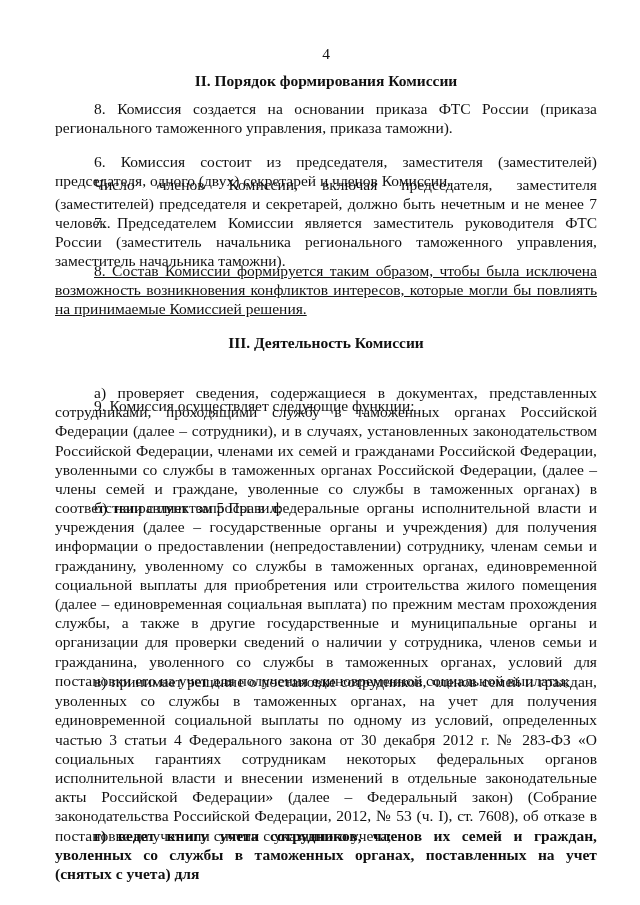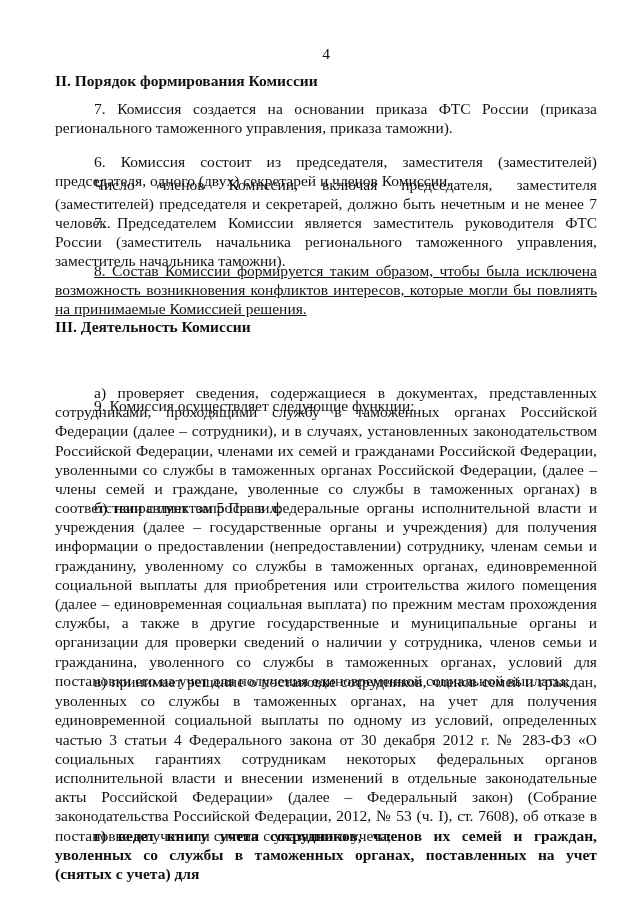--- a/index.html
+++ b/index.html
@@ -27,21 +27,21 @@
       width: 542px;
       top: 45px;
       text-align: center;
       font-size: 15.5px;
       line-height: 18px;
     }
     .section-title {
       position: absolute;
       left: 0;
       width: 542px;
-      text-align: left;
+      text-align: center;
       font-weight: bold;
       font-size: 15.5px;
       line-height: 19px;
     }
     .para {
       position: absolute;
       left: 0;
       width: 542px;
       font-size: 15.5px;
       line-height: 19.2px;
@@ -51,26 +51,26 @@
     }
   </style>
 </head>
 <body>
 
 <div class="page">
   <div class="page-number">4</div>
 
   <div class="section-title" style="top:71px;">II. Порядок формирования Комиссии</div>
 
-  <p class="para" style="top:99px;">7. Комиссия создается на основании приказа ФТС России (приказа регионального таможенного управления, приказа таможни).</p>
+  <p class="para" style="top:99px;">8. Комиссия создается на основании приказа ФТС России (приказа регионального таможенного управления, приказа таможни).</p>
   <p class="para" style="top:152px;">6. Комиссия состоит из председателя, заместителя (заместителей) председателя, одного (двух) секретарей и членов Комиссии.</p>
   <p class="para" style="top:175px;">Число членов Комиссии, включая председателя, заместителя (заместителей) председателя и секретарей, должно быть нечетным и не менее 7 человек.</p>
   <p class="para" style="top:213px;">7. Председателем Комиссии является заместитель руководителя ФТС России (заместитель начальника регионального таможенного управления, заместитель начальника таможни).</p>
   <p class="para" style="top:261px;text-decoration:underline;">8. Состав Комиссии формируется таким образом, чтобы была исключена возможность возникновения конфликтов интересов, которые могли бы повлиять на принимаемые Комиссией решения.</p>
 
-  <div class="section-title" style="top:317px;">III. Деятельность Комиссии</div>
+  <div class="section-title" style="top:333px;">III. Деятельность Комиссии</div>
 
   <p class="para" style="top:364px;margin-top:32px;">9. Комиссия осуществляет следующие функции:</p>
   <p class="para" style="top:383px;">а) проверяет сведения, содержащиеся в документах, представленных сотрудниками, проходящими службу в таможенных органах Российской Федерации (далее – сотрудники), и в случаях, установленных законодательством Российской Федерации, членами их семей и гражданами Российской Федерации, уволенными со службы в таможенных органах Российской Федерации, (далее – члены семей и граждане, уволенные со службы в таможенных органах) в соответствии с пунктом 5 Правил;</p>
   <p class="para" style="top:498px;">б) направляет запросы в федеральные органы исполнительной власти и учреждения (далее – государственные органы и учреждения) для получения информации о предоставлении (непредоставлении) сотруднику, членам семьи и гражданину, уволенному со службы в таможенных органах, единовременной социальной выплаты для приобретения или строительства жилого помещения (далее – единовременная социальная выплата) по прежним местам прохождения службы, а также в другие государственные и муниципальные органы и организации для проверки сведений о наличии у сотрудника, членов семьи и гражданина, уволенного со службы в таможенных органах, условий для постановки его на учет для получения единовременной социальной выплаты;</p>
   <p class="para" style="top:672px;">в) принимает решение о постановке сотрудников, членов семей и граждан, уволенных со службы в таможенных органах, на учет для получения единовременной социальной выплаты по одному из условий, определенных частью 3 статьи 4 Федерального закона от 30 декабря 2012 г. № 283-ФЗ «О социальных гарантиях сотрудникам некоторых федеральных органов исполнительной власти и внесении изменений в отдельные законодательные акты Российской Федерации» (далее – Федеральный закон) (Собрание законодательства Российской Федерации, 2012, № 53 (ч. I), ст. 7608), об отказе в постановке на учет или снятии с указанного учета;</p>
   <p class="para" style="top:826px;font-weight:bold;">г) ведет книгу учета сотрудников, членов их семей и граждан, уволенных со службы в таможенных органах, поставленных на учет (снятых с учета) для</p>
 </div>
 
 </body></html>

